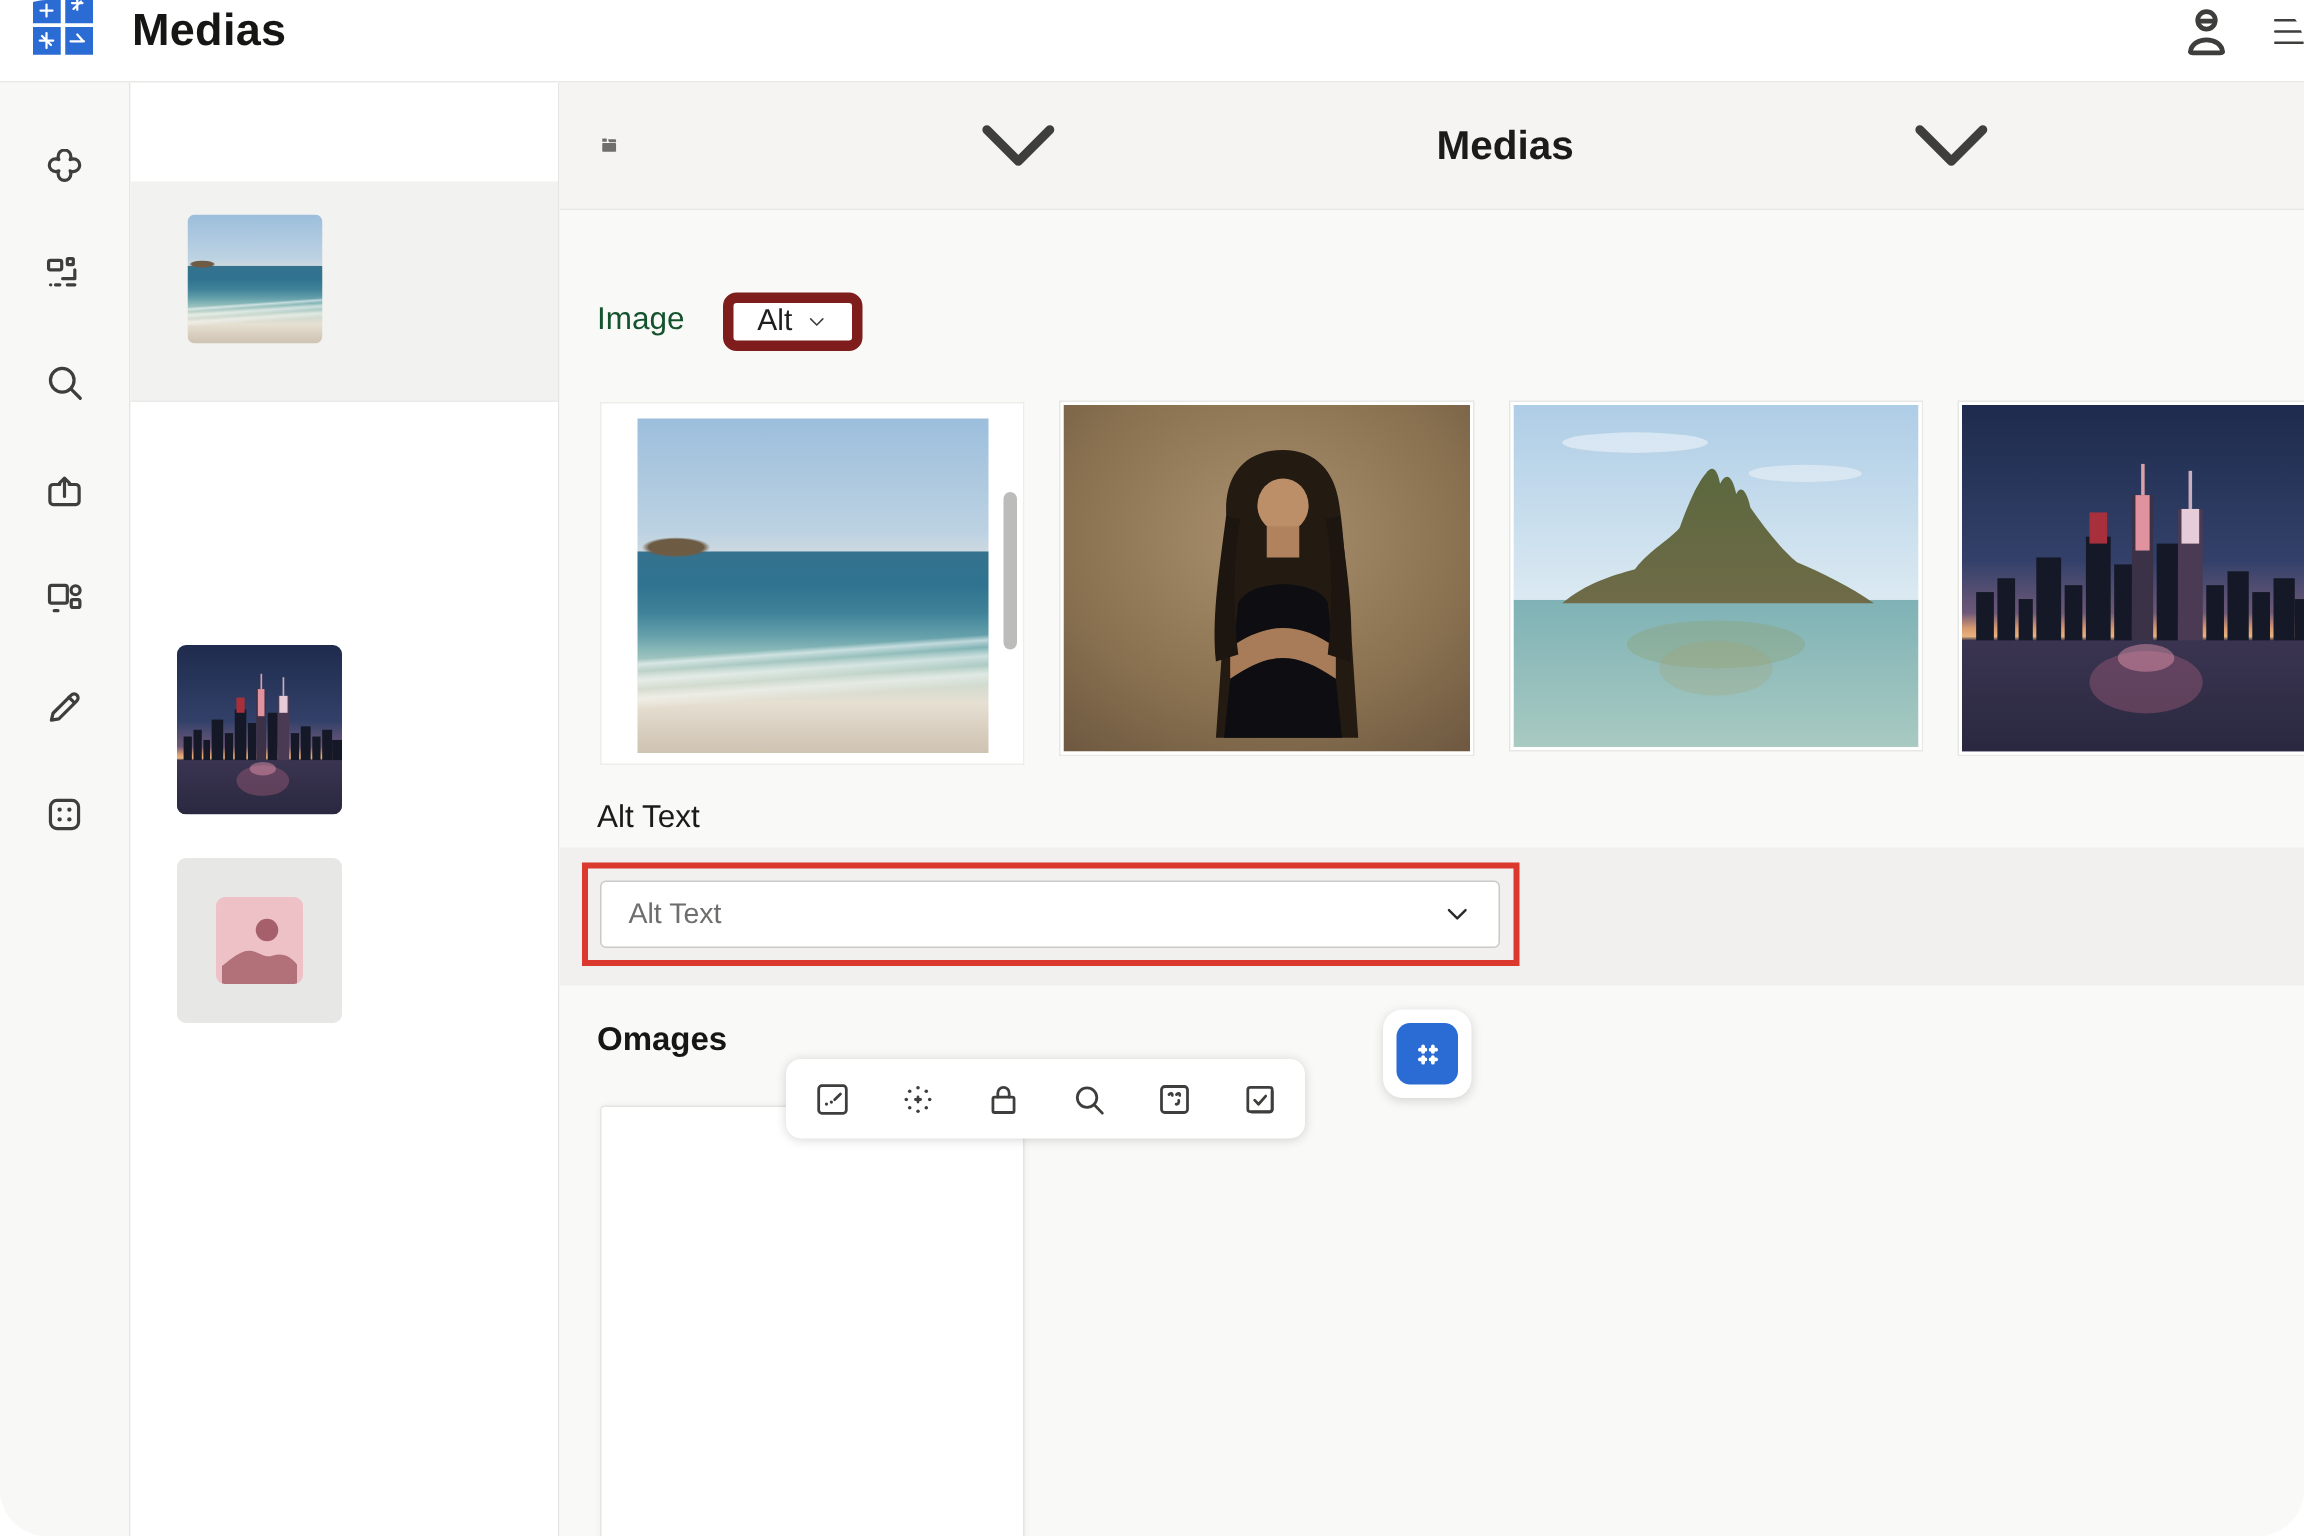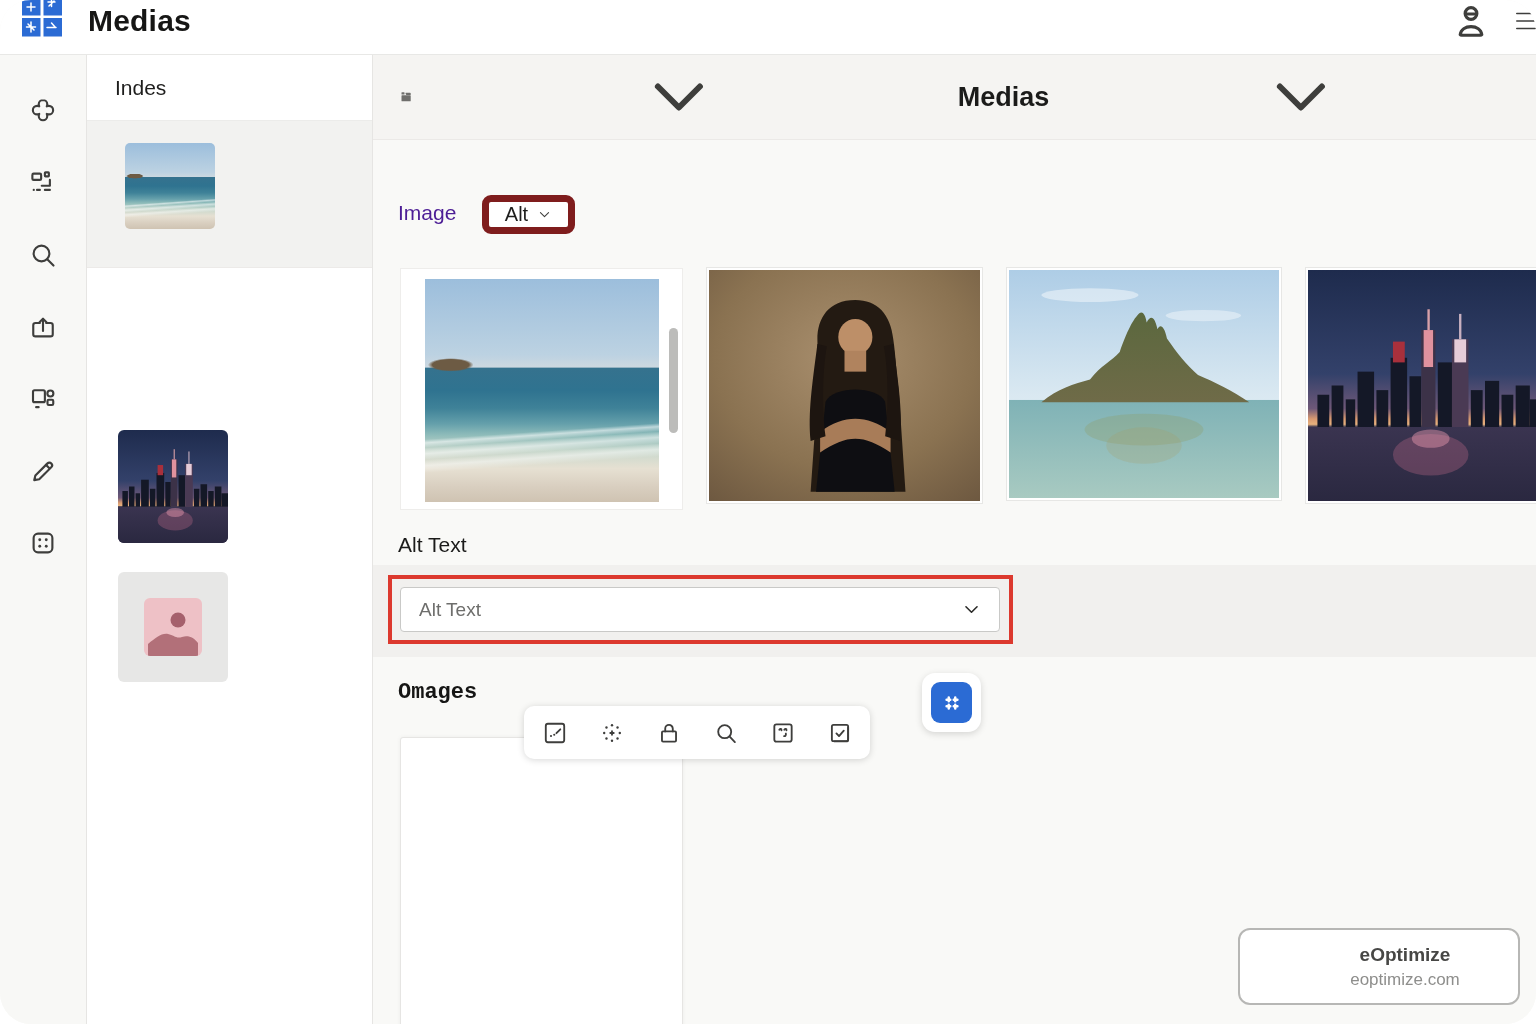--- a/index.html
+++ b/index.html
@@ -31,41 +31,41 @@
 
   
   .main { position:absolute; left:373px; top:55px; width:1163px; height:969px; overflow:hidden; background:#f9f9f7; }
   .crumbbar { position:absolute; left:0; top:0; width:100%; height:85px; background:#f5f4f2; border-bottom:1px solid #ebe9e7; display:flex; align-items:center; }
   .crumb-folder { width:32px; height:30px; margin-left:27px; }
   .crumb-chev { width:19px; height:19px; }
   .crumb-chev.c1 { margin-left:31px; }
   .crumb-chev.c2 { margin-left:17px; }
   .crumb-title { margin-left:44px; font-size:27px; font-weight:600; color:#1b1b1a; }
 
-  .filter-label { position:absolute; left:25px; top:146px; font-size:21px; color:#4c1d95; }
+  .filter-label { position:absolute; left:25px; top:146px; font-size:21px; color:#14532d; }
   .type-btn { position:absolute; left:109px; top:140px; width:93px; height:39px; background:#fff; border:7px solid #7f1d1d; border-radius:9px; display:flex; align-items:center; justify-content:center; gap:9px; cursor:pointer; }
   .type-btn .lbl { font-size:20px; color:#1e1e1d; }
 
   .card-1 { position:absolute; left:27px; top:213px; width:283px; height:242px; background:#fff; border:1px solid #eeedeb; }
   .card-1 .photo { position:absolute; left:24px; top:10px; width:234px; height:223px; }
   .scroll-thumb { position:absolute; right:4px; top:59px; width:9px; height:105px; background:#bcbcba; border-radius:5px; cursor:pointer; }
 
   .g-img { position:absolute; top:213px; border:2px solid #fff; box-shadow:0 0 0 1px rgba(0,0,0,.07); cursor:pointer; }
   .g-img-2 { left:334px; width:275px; height:235px; }
   .g-img-3 { left:634px; width:274px; height:232px; }
   .g-img-4 { left:933px; width:240px; height:235px; }
   .g-img svg, .thumb svg { display:block; width:100%; height:100%; }
 
   .alt-label { position:absolute; left:25px; top:478px; font-size:21px; font-weight:500; color:#1b1b1a; }
   .gray-band { position:absolute; left:0; top:510px; width:100%; height:92px; background:#f1f0ee; }
   .alt-select { position:absolute; left:27px; top:532px; width:600px; height:45px; background:#fff; border:1px solid #c9c9c7; border-radius:4px; display:flex; align-items:center; padding:0 18px; cursor:pointer; z-index:2; }
   .alt-select .ph-text { flex:1; font-size:19px; color:#6e6e6c; }
   .red-box { position:absolute; left:15px; top:520px; width:625px; height:69px; border:4px solid #dc392e; pointer-events:none; z-index:4; }
 
-  .section-title { position:absolute; left:25px; top:625px; font-size:22px; font-weight:700; color:#161615;font-family:Liberation Mono, monospace; }
+  .section-title { position:absolute; left:25px; top:625px; font-size:22px; font-weight:700; color:#161615; }
 
   .float-toolbar { position:absolute; left:151px; top:651px; width:346px; height:53px; background:#fff; border-radius:10px; box-shadow:0 1px 7px rgba(0,0,0,.16); display:flex; align-items:center; justify-content:center; gap:31px; z-index:12; }
   .tb-btn { width:26px; height:26px; cursor:pointer; }
 
   .fab-card { position:absolute; left:549px; top:618px; width:59px; height:59px; background:#fff; border-radius:13px; box-shadow:0 2px 7px rgba(0,0,0,.15); display:flex; align-items:center; justify-content:center; z-index:12; }
   .fab-blue { width:41px; height:41px; border-radius:9px; background:#2b6bd4; display:flex; align-items:center; justify-content:center; cursor:pointer; }
 
   .card-2 { position:absolute; left:27px; top:682px; width:283px; height:360px; background:#fff; border:1px solid #e6e5e3; border-radius:3px; box-shadow:0 0 4px rgba(0,0,0,.05); z-index:6; }
   .card-2 .photo { position:absolute; left:34px; top:20px; width:215px; height:250px; }
 
@@ -223,21 +223,20 @@
           <circle cx="9.4" cy="9.4" r="1.15"></circle>
             <circle cx="14.6" cy="9.4" r="1.15"></circle>
           <circle cx="9.4" cy="14.6" r="1.15"></circle>
             <circle cx="14.6" cy="14.6" r="1.15"></circle>
         </g>
       </svg>
     </div>
   </div>
 
   <div class="sidebar">
-    <div class="sidebar-header">Indes</div>
     <div class="sidebar-item-selected"></div>
 
     <div class="thumb thumb-1 photo ph-beach" title="beach with sea waves"></div>
 
     <div class="thumb thumb-2 photo ph-sunset" title="sunset over beach"></div>
 
     <div class="thumb thumb-3" title="city skyline at night">
       <svg viewBox="0 0 100 100" preserveAspectRatio="none">
         <rect width="100" height="100" fill="url(#csky)"></rect>
         <g fill="#141827">
@@ -439,19 +438,15 @@
             <path d="M9 7v3.4M9 13.6V17M15 7v3.4M15 13.6V17"></path>
           </g>
         </svg>
       </div>
     </div>
 
     <div class="card-2" title="pastel sunset with rocks on beach">
       <div class="photo ph-pastel"></div>
     </div>
 
-    <div class="watermark">
-      <div class="wm-title">eOptimize</div>
-      <div class="wm-domain">eoptimize.com</div>
-    </div>
 
   </div>
 </div>
 
 </body></html>

